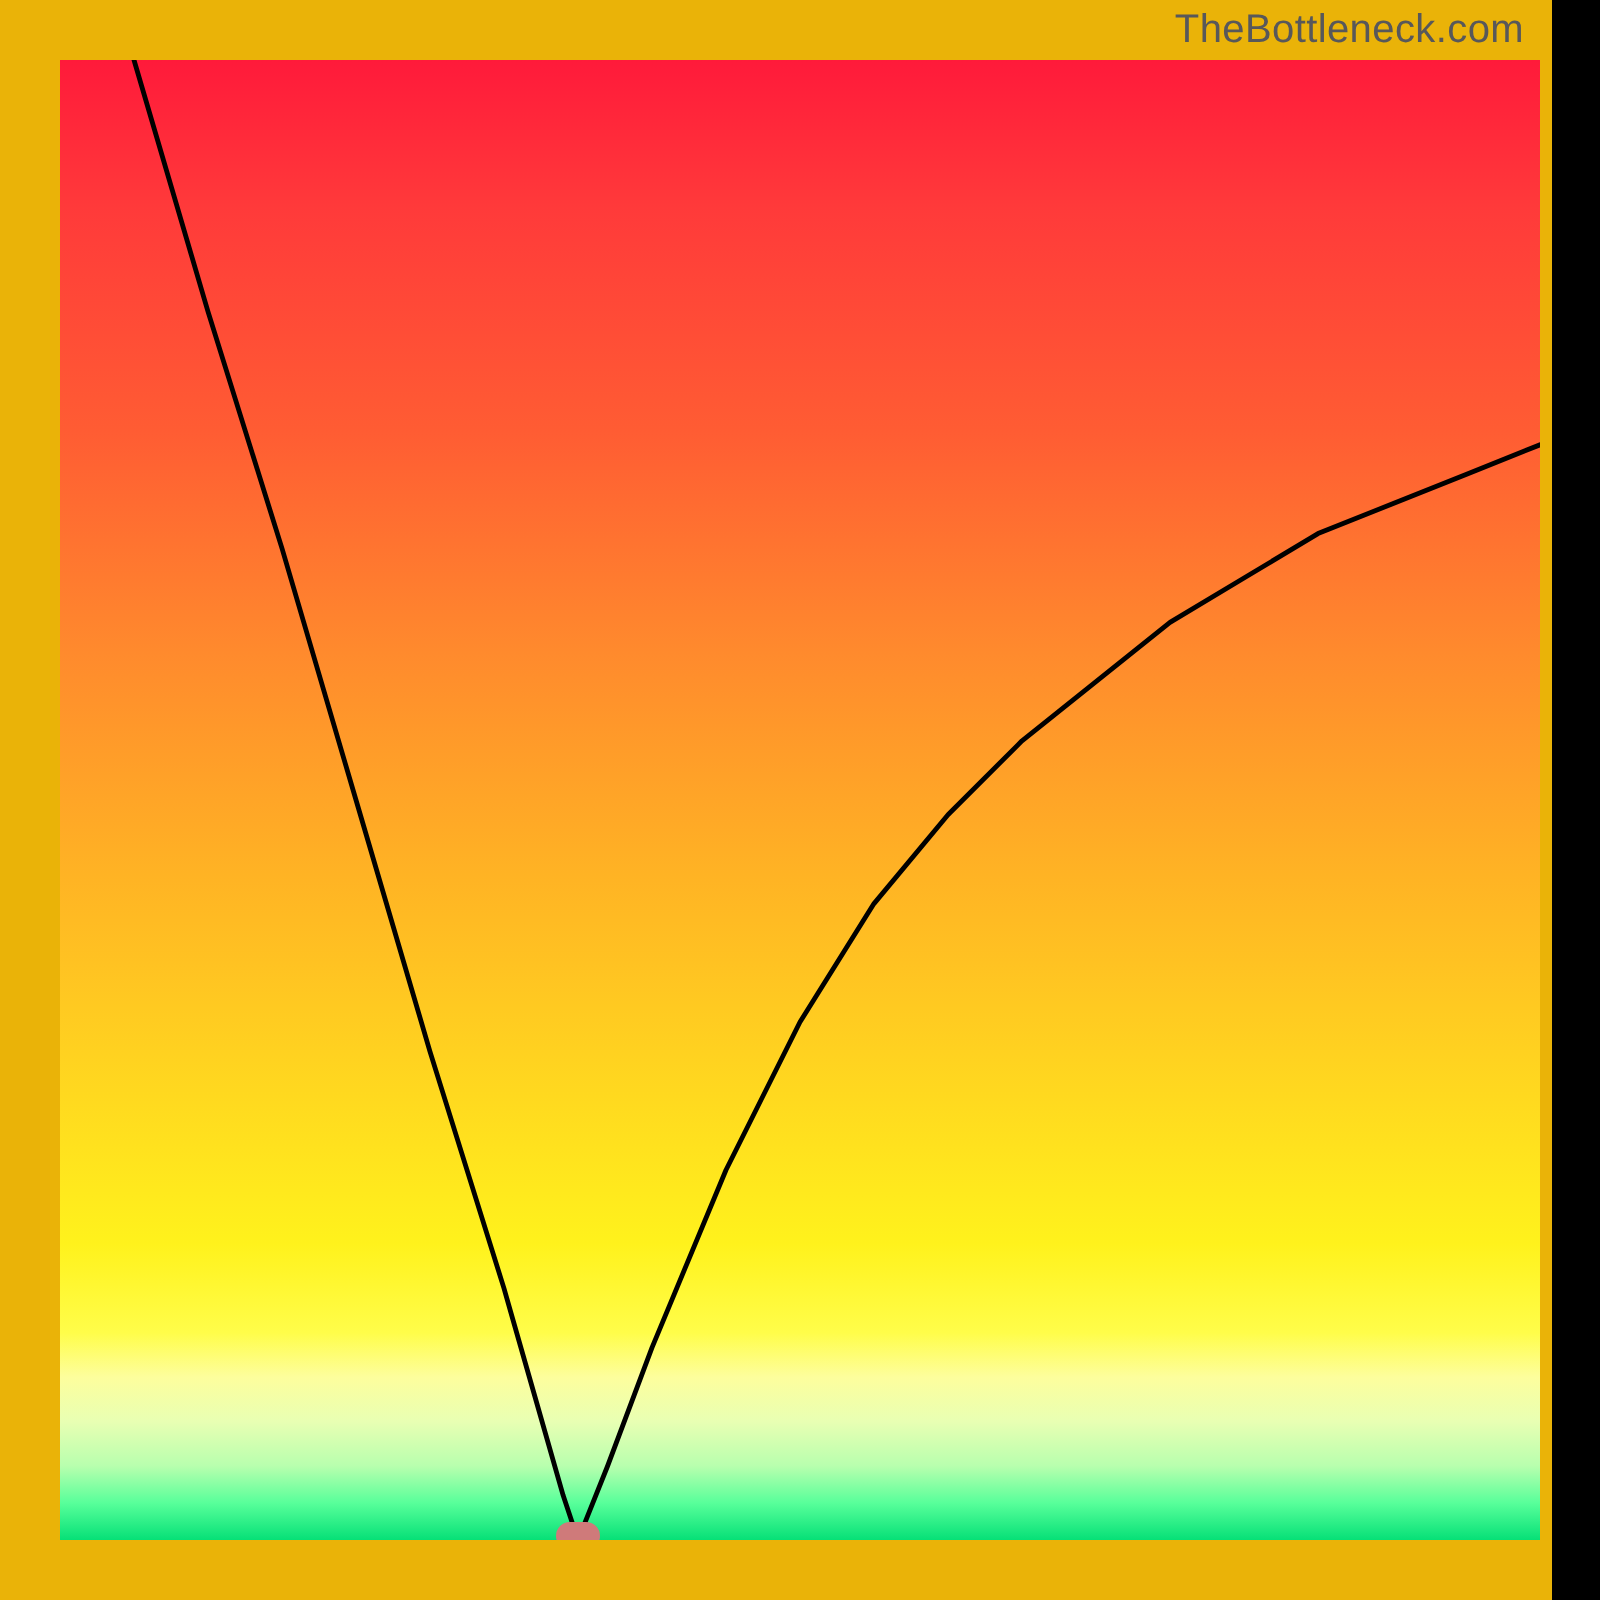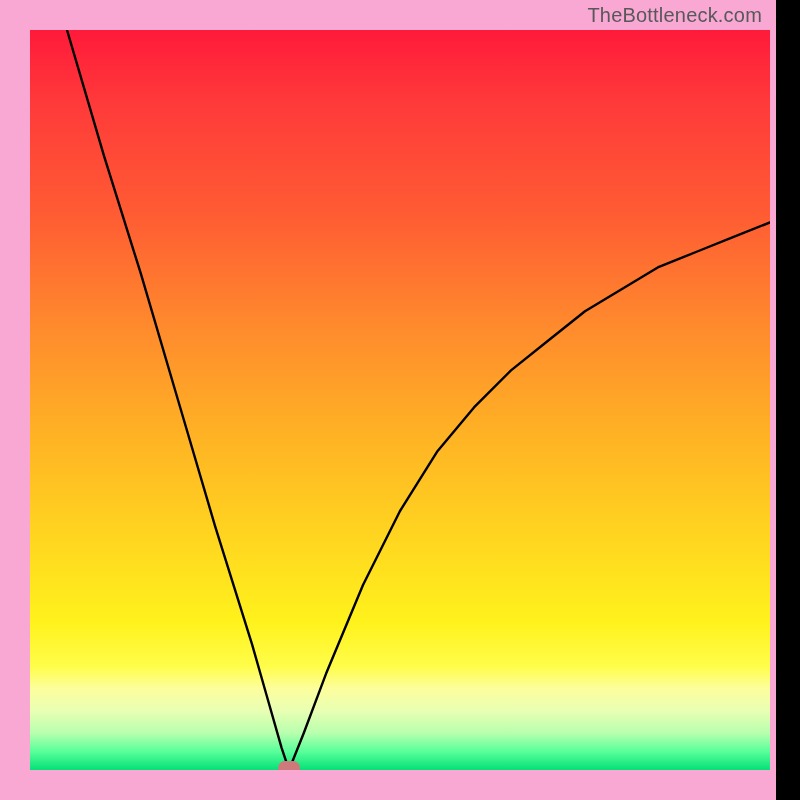--- a/index.html
+++ b/index.html
@@ -8,21 +8,21 @@
     width: 800px;
     height: 800px;
     background: #000;
     overflow: hidden;
     font-family: Arial, Helvetica, sans-serif;
   }
   .frame {
     position: relative;
     width: 776px;
     height: 800px;
-    background: #f9a8d4;
+    background: #eab308;
   }
   .plot-area {
     position: absolute;
     left: 30px;
     top: 30px;
     width: 740px;
     height: 740px;
     overflow: hidden;
     background: linear-gradient(
       to bottom,

